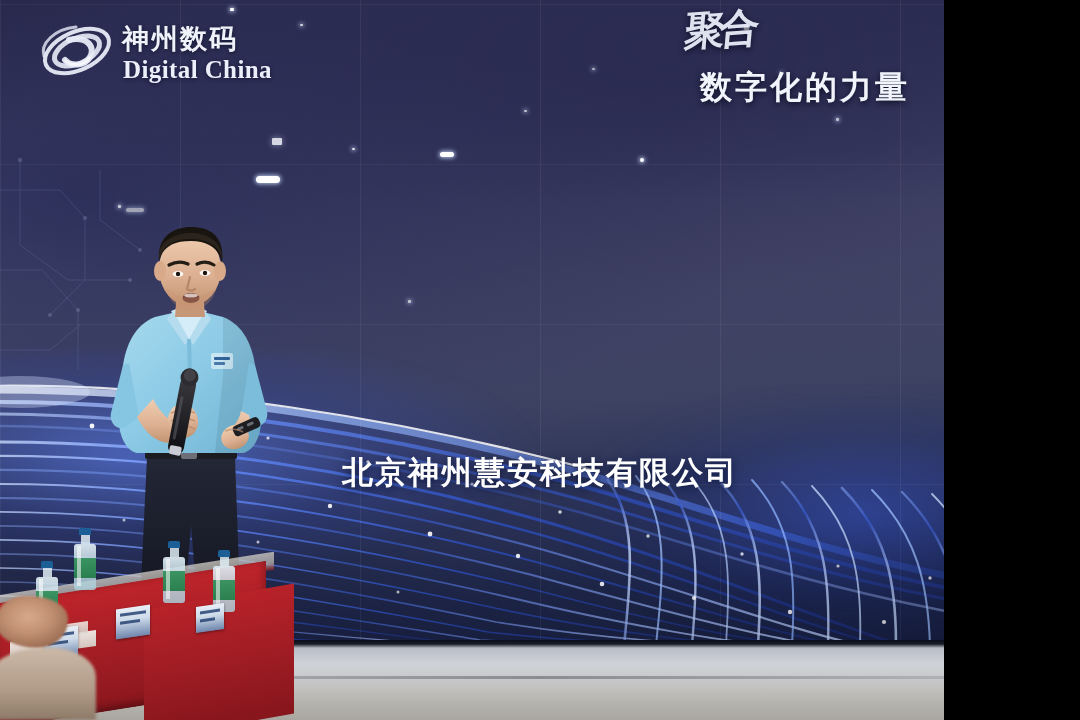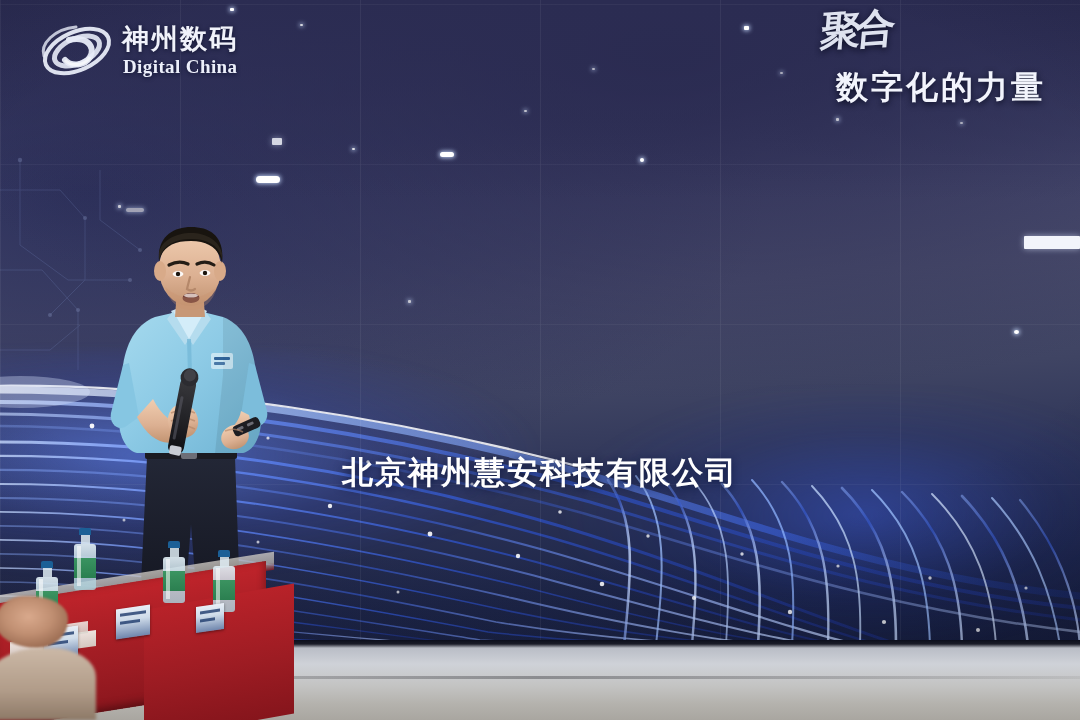--- a/index.html
+++ b/index.html
@@ -1,19 +1,19 @@
 <!DOCTYPE html>
 <html><head>
 <meta charset="utf-8">
 <title>Conference Stage Presentation</title>
 <style>
   html,body{margin:0;padding:0;background:#000;}
   *{box-sizing:border-box;}
   #stage{
-    position:relative;width:1080px;height:720px;overflow:hidden;
+    position:relative;width:944px;height:720px;overflow:hidden;
     font-family:"Liberation Sans","DejaVu Sans",sans-serif;
     background:#23253f;
     text-decoration:underline;
   }
 
   
   .led-wall{position:absolute;left:0;top:0;width:1080px;height:645px;overflow:hidden;}
   .led-base{
     position:absolute;inset:0;
     background:
@@ -65,21 +65,21 @@
 
   
   .dc-logo{position:absolute;left:38px;top:18px;width:240px;height:72px;}
   .dc-mark{position:absolute;left:0;top:2px;width:78px;height:62px;}
   .dc-cn{
     position:absolute;left:84px;top:3px;color:#f0f2fa;font-size:27px;font-weight:bold;
     letter-spacing:2px;text-shadow:0 1px 4px rgba(10,14,40,.85);
     font-family:"DejaVu Sans","Liberation Sans",sans-serif;white-space:nowrap;
   }
   .dc-en{
-    position:absolute;left:85px;top:38px;color:#eceffa;font-size:19px;font-weight:bold;
+    position:absolute;left:85px;top:38px;color:#eceffa;font-size:25px;font-weight:bold;
     letter-spacing:.4px;text-shadow:0 1px 4px rgba(10,14,40,.8);
     font-family:"Liberation Serif","DejaVu Serif",serif;white-space:nowrap;
   }
 
   
   .ev-logo{position:absolute;right:22px;top:12px;width:262px;height:96px;}
   .ev-cal{
     position:absolute;left:24px;top:0px;width:130px;height:62px;
     color:#e8ecf8;font-size:40px;font-weight:bold;line-height:30px;
     font-family:"DejaVu Sans","Liberation Sans",sans-serif;

